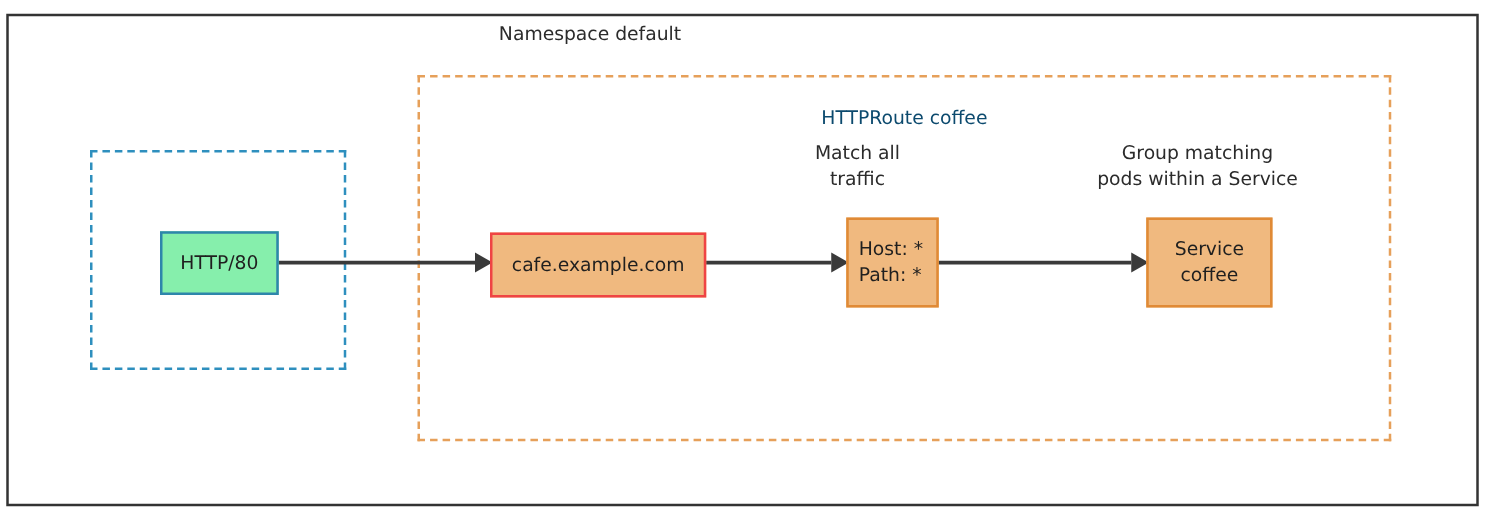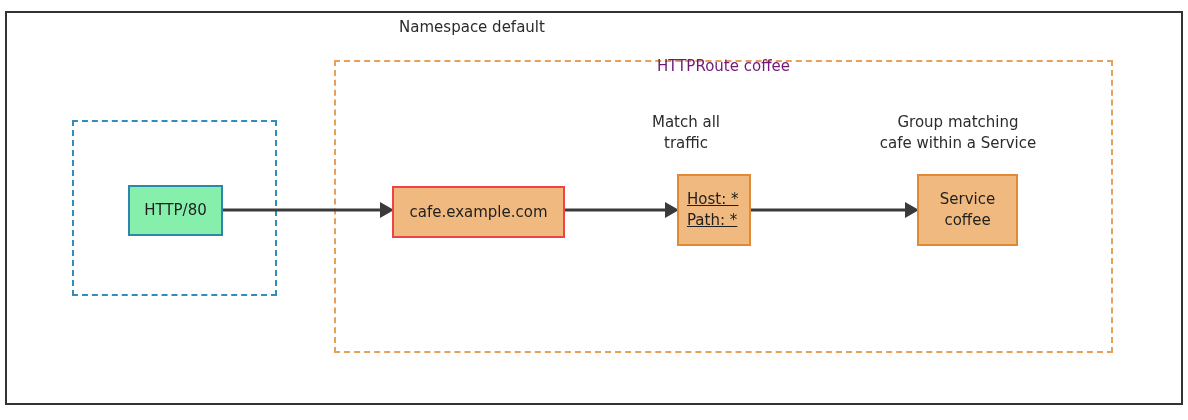--- a/index.html
+++ b/index.html
@@ -73,25 +73,25 @@
     width: 779px;
     height: 293px;
     box-sizing: border-box;
     border: 2px dashed #e6a05a;
     background: transparent;
   }
 
   .httproute-title {
     position: absolute;
     left: 334px;
-    top: 56px;
+    top: 84px;
     width: 779px;
     text-align: center;
     font-size: 15px;
-    color: #701a75;
+    color: #0c4a6e;
     line-height: 20px;
   }
 
   
   .node {
     position: absolute;
     box-sizing: border-box;
     display: flex;
     align-items: center;
     justify-content: center;
@@ -123,21 +123,20 @@
   .node-match {
     left: 677px;
     top: 174px;
     width: 74px;
     height: 72px;
     background: #f0b97f;
     border: 2px solid #e08a36;
     justify-content: flex-start;
     text-align: left;
     padding-left: 8px;
-    text-decoration: underline;
   }
 
   .node-service {
     left: 917px;
     top: 174px;
     width: 101px;
     height: 72px;
     background: #f0b97f;
     border: 2px solid #e08a36;
   }
@@ -180,21 +179,21 @@
   <div class="namespace-title">Namespace default</div>
 
   <div class="gateway-box"></div>
 
   <div class="httproute-box"></div>
   <div class="httproute-title">HTTPRoute coffee</div>
 
   <div class="annotation annotation-match">Match all
 traffic</div>
   <div class="annotation annotation-service">Group matching
-cafe within a Service</div>
+pods within a Service</div>
 
   <div class="connector" style="left:222px; top:198px; width:172px;">
     <svg width="172" height="24" viewBox="0 0 172 24" xmlns="http://www.w3.org/2000/svg">
       <line x1="0" y1="12" x2="158" y2="12" stroke="#3a3a3a" stroke-width="3"></line>
       <polygon points="158,4 172,12 158,20" fill="#3a3a3a"></polygon>
     </svg>
   </div>
 
   <div class="connector" style="left:564px; top:198px; width:115px;">
     <svg width="115" height="24" viewBox="0 0 115 24" xmlns="http://www.w3.org/2000/svg">

